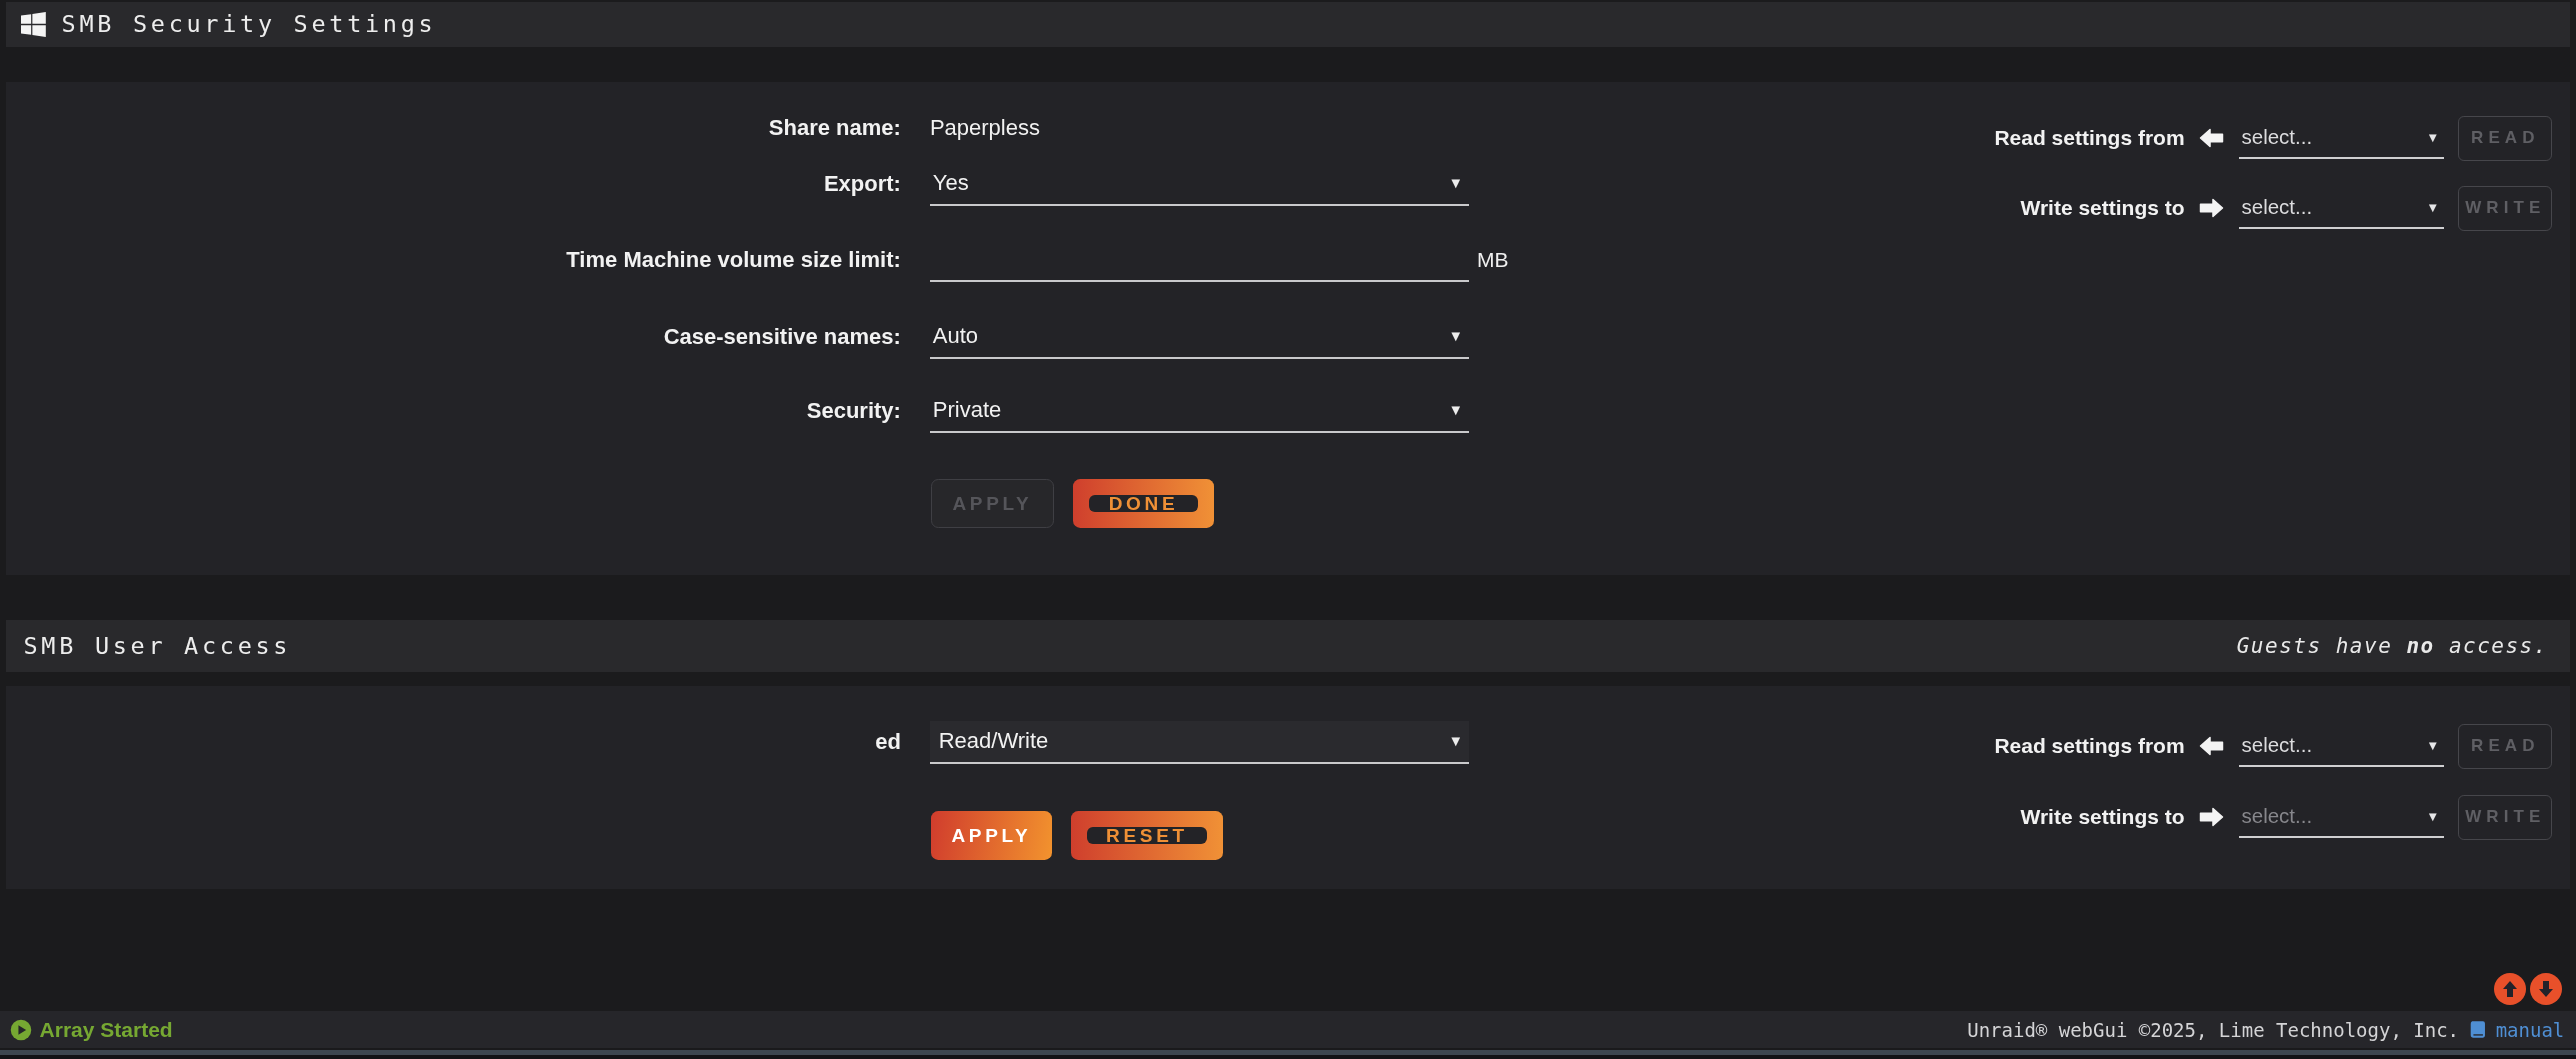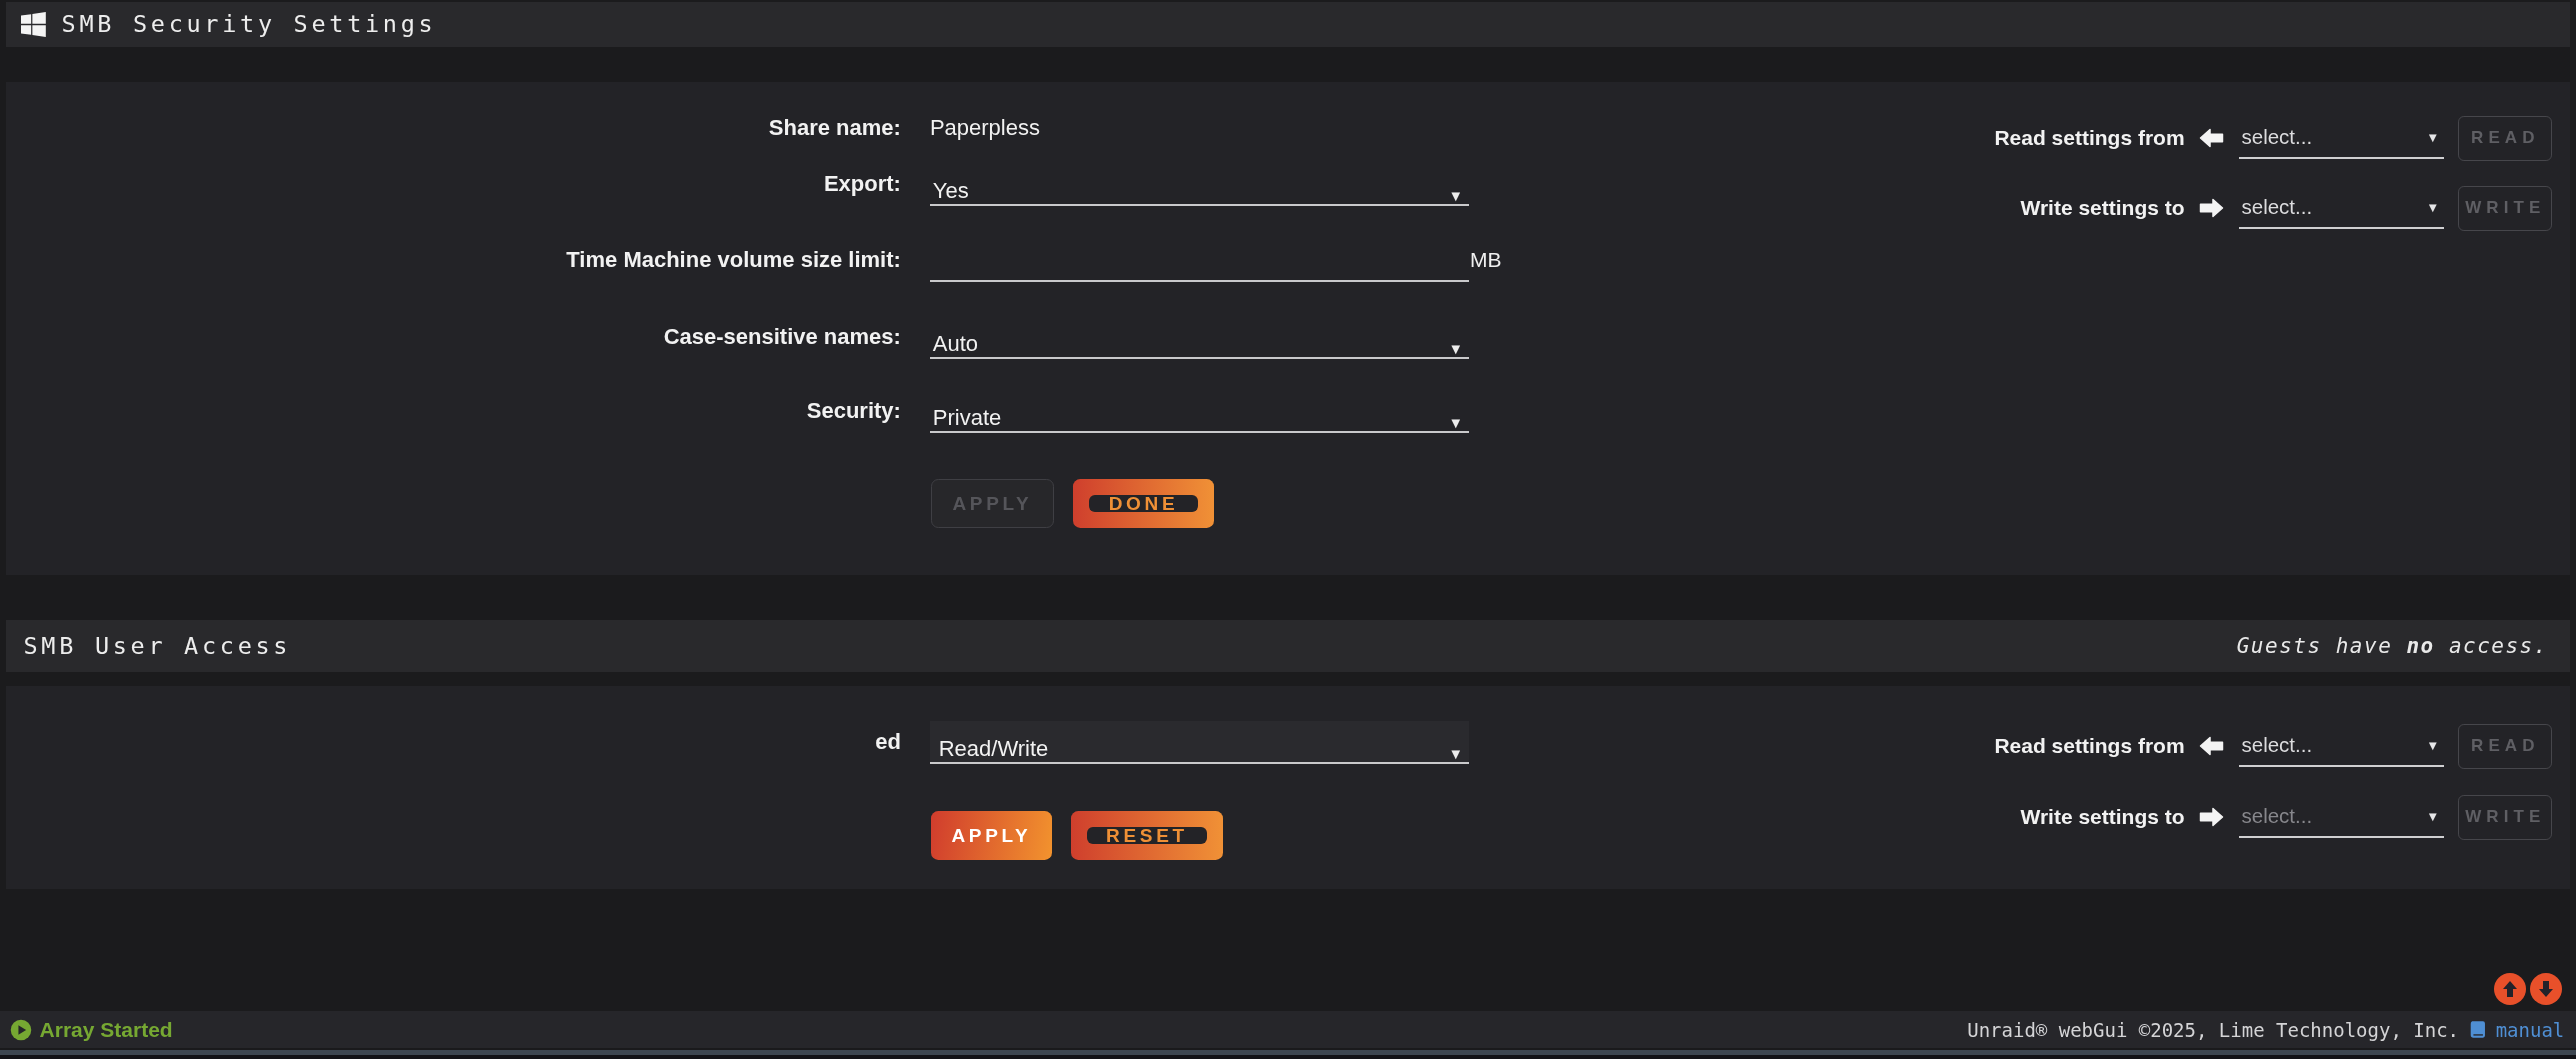--- a/index.html
+++ b/index.html
@@ -32,31 +32,31 @@
   .panel{position:absolute;left:5.9px;width:2564px;background:#232327;}
   .panel.p1{top:82px;height:493px;}
   .panel.p2{top:686px;height:203px;}
   
   .row{position:absolute;left:0;width:1555px;height:44px;display:flex;align-items:center;}
   .lbl{width:895px;text-align:right;font-weight:700;font-size:22px;color:#f2f2f2;flex:none;}
   .ctl{margin-left:29px;width:539px;flex:none;position:relative;height:44px;display:flex;align-items:center;}
   .value-text{font-size:22px;color:#f2f2f2;text-align:center;}
   .select-ctl{
     width:539px;height:43px;border-bottom:2.2px solid #c9c9cb;
-    display:flex;align-items:flex-end;justify-content:space-between;
+    display:flex;align-items:center;justify-content:space-between;
     cursor:pointer;box-sizing:border-box;gap:8px;
   }
   .select-ctl .sel-val{font-size:22px;color:#f2f2f2;padding-left:2.9px;}
   .select-ctl .caret{font-size:14.7px;color:#ececec;padding-right:5.9px;}
   .select-ctl.boxed{background:#2a2a2e;padding-left:5.9px;}
   .input-ctl{
     width:539px;height:43px;border:none;border-bottom:2.2px solid #c9c9cb;
     background:transparent;color:#f2f2f2;font-size:22px;outline:none;box-sizing:border-box;
   }
-  .suffix{margin-left:1px;font-size:21px;color:#f0f0f0;}
+  .suffix{margin-left:8px;font-size:21px;color:#f0f0f0;}
   
   .io-row{position:absolute;right:17.6px;height:44px;display:flex;align-items:center;}
   .io-lbl{width:440px;text-align:right;font-weight:700;font-size:21px;color:#f2f2f2;flex:none;white-space:nowrap;}
   .io-arrow{width:54px;display:flex;justify-content:center;align-items:center;flex:none;}
   .select-mini{
     width:205px;height:41px;border-bottom:2.2px solid #cfcfd1;
     display:flex;align-items:center;justify-content:space-between;
     cursor:pointer;flex:none;box-sizing:border-box;
   }
   .select-mini .sel-val{font-size:20.5px;color:#dcdcde;padding-left:2.9px;}

